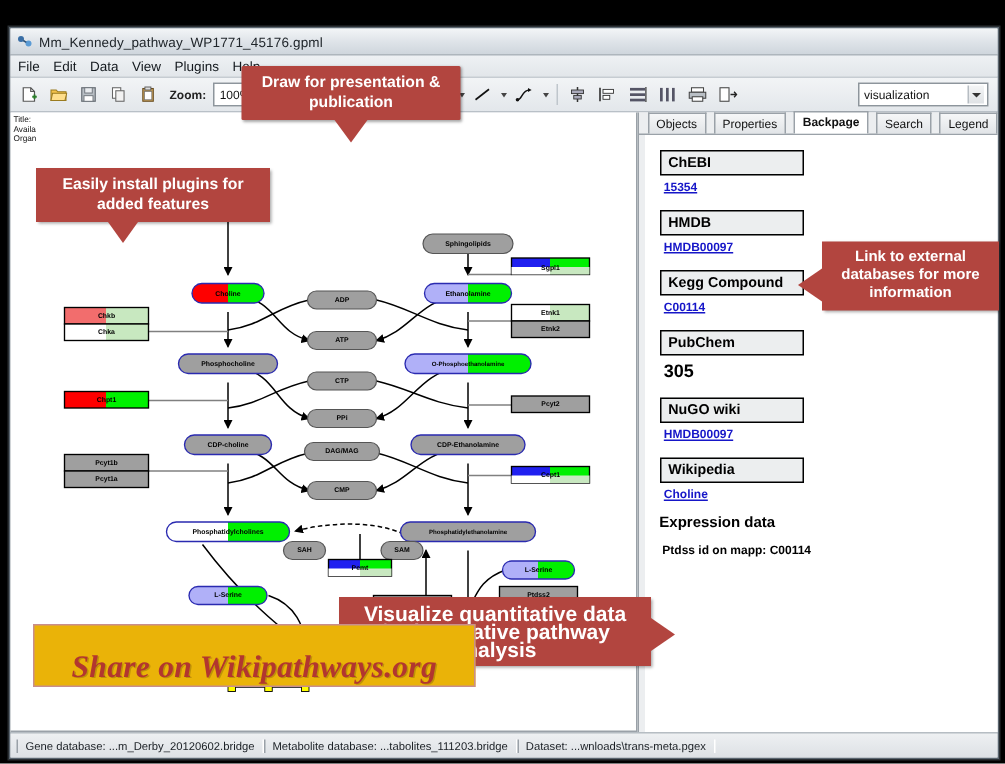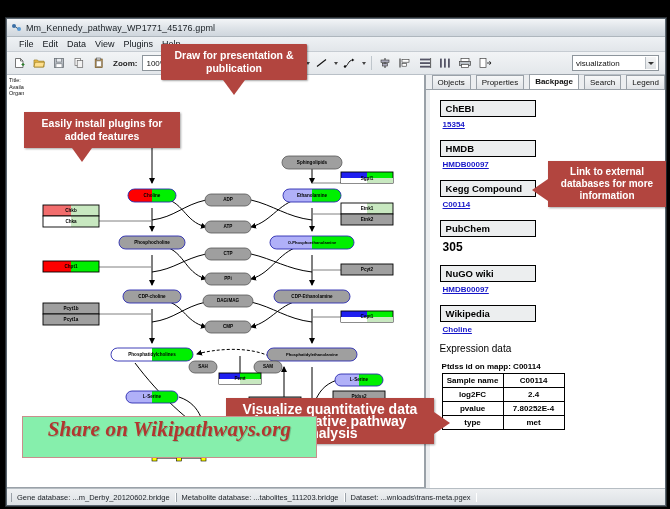--- a/index.html
+++ b/index.html
@@ -24,21 +24,21 @@
     position:relative;
   }
   .tb-icon{width:11px;height:11px;position:relative;flex:0 0 11px;}
   .tb-icon svg{display:block;}
   .tb-title{font-size:9px;color:#20262b;white-space:nowrap;letter-spacing:.1px;}
   
   .menubar{
     height:14px;flex:0 0 14px;
     background:linear-gradient(to bottom,#eef1f4,#e2e6ea);
     border-bottom:1px solid #c6ccd2;
-    display:flex;align-items:center;padding-left:12px;gap:9px;
+    display:flex;align-items:center;padding-left:5px;gap:9px;
   }
   .menubar span{font-size:9px;color:#13181d;cursor:default;}
   
   .toolbar{
     height:22px;flex:0 0 22px;
     background:linear-gradient(to bottom,#f2f4f6,#e3e7eb);
     border-bottom:1px solid #b9c0c7;
     display:flex;align-items:center;padding:0 3px;gap:3px;
     position:relative;
   }
@@ -75,21 +75,21 @@
     border-left:4px solid #eceef0;}
   .panelinner{padding:8px 10px 4px 10px;}
   .bp-head{
     display:inline-block;min-width:96px;border:1px solid #000;
     background:#eceeef;font-size:9.5px;font-weight:bold;color:#000;
     padding:2px 5px;margin-bottom:3px;box-sizing:border-box;
   }
   .bp-link{font-size:8px;color:#1616c8;text-decoration:underline;display:block;
     margin:0 0 9px 3px;cursor:pointer;font-weight:bold;}
   .bp-text{font-size:12px;color:#000;display:block;margin:0 0 9px 3px;font-weight:bold;}
-  .bp-section{font-size:10px;font-weight:normal;color:#000;margin:4px 0 8px 0;}
+  .bp-section{font-size:10px;font-weight:bold;color:#000;margin:4px 0 8px 0;}
   .bp-sub{font-size:8px;color:#000;margin:0 0 2px 2px;font-weight:bold;}
   table.exp{border-collapse:collapse;margin-left:2px;}
   table.exp td{border:1px solid #000;font-size:8px;padding:2px 4px;text-align:center;
     font-weight:bold;color:#000;min-width:52px;}
   
   .statusbar{
     flex:0 0 16px;height:16px;background:linear-gradient(to bottom,#eef0f2,#dde1e5);
     border-top:1px solid #b6bdc3;display:flex;align-items:center;padding-left:4px;gap:0;
   }
   .stat{font-size:7.5px;color:#1a1f24;border-left:1px solid #9aa1a8;
@@ -111,22 +111,22 @@
   .c2 .arrow{left:48px;bottom:-14px;
     border-left:10px solid transparent;border-right:10px solid transparent;border-top:14px solid #b2453f;}
   .c3{left:548px;top:119px;width:110px;padding:5px 4px;font-size:10px;line-height:12px;}
   .c3 .arrow{left:-16px;top:18px;
     border-top:11px solid transparent;border-bottom:11px solid transparent;border-right:16px solid #b2453f;}
   .c4{left:226px;top:356px;width:184px;padding:5px 12px;font-size:14px;line-height:12px;}
   .c4 .arrow{right:-16px;top:14px;
     border-top:11px solid transparent;border-bottom:11px solid transparent;border-left:16px solid #b2453f;}
   .share{
     position:absolute;left:22px;top:416px;width:293px;height:40px;
-    border:1px solid #c98e8c;background:#86efac;z-index:40;
-    display:flex;align-items:flex-start;justify-content:center;
+    border:1px solid #c98e8c;background:#eab308;z-index:40;
+    display:flex;align-items:flex-end;justify-content:center;
   }
   .share span{
     font-family:"Liberation Serif", serif;font-style:italic;font-weight:bold;
     font-size:21px;color:#b2362f;letter-spacing:.2px;
     text-shadow:1px 1px 0 rgba(0,0,0,.18);
   }
   
   svg.pathway{position:absolute;left:0;top:0;}
   text.nlab{font-family:"Liberation Sans",sans-serif;font-size:4.6px;fill:#000;
     text-anchor:middle;dominant-baseline:middle;font-weight:bold;}
@@ -524,40 +524,20 @@
 
           <div class="bp-head">NuGO wiki</div>
           <a class="bp-link">HMDB00097</a>
 
           <div class="bp-head">Wikipedia</div>
           <a class="bp-link">Choline</a>
 
           <div class="bp-section">Expression data</div>
           <div class="bp-sub">Ptdss id on mapp: C00114</div>
 
-          <table class="exp">
-            <tbody>
-                <tr>
-              <td>Sample name</td>
-              <td>C00114</td>
-            </tr>
-            <tr>
-              <td>log2FC</td>
-              <td>2.4</td>
-            </tr>
-            <tr>
-              <td>pvalue</td>
-              <td>7.80252E-4</td>
-            </tr>
-            <tr>
-              <td>type</td>
-              <td>met</td>
-            </tr>
-          </tbody>
-            </table>
         </div>
       </div>
     </div>
   </div>
 
   <div class="statusbar">
     <span class="stat">Gene database: ...m_Derby_20120602.bridge</span>
     <span class="stat">Metabolite database: ...tabolites_111203.bridge</span>
     <span class="stat">Dataset: ...wnloads\trans-meta.pgex</span>
   </div>

